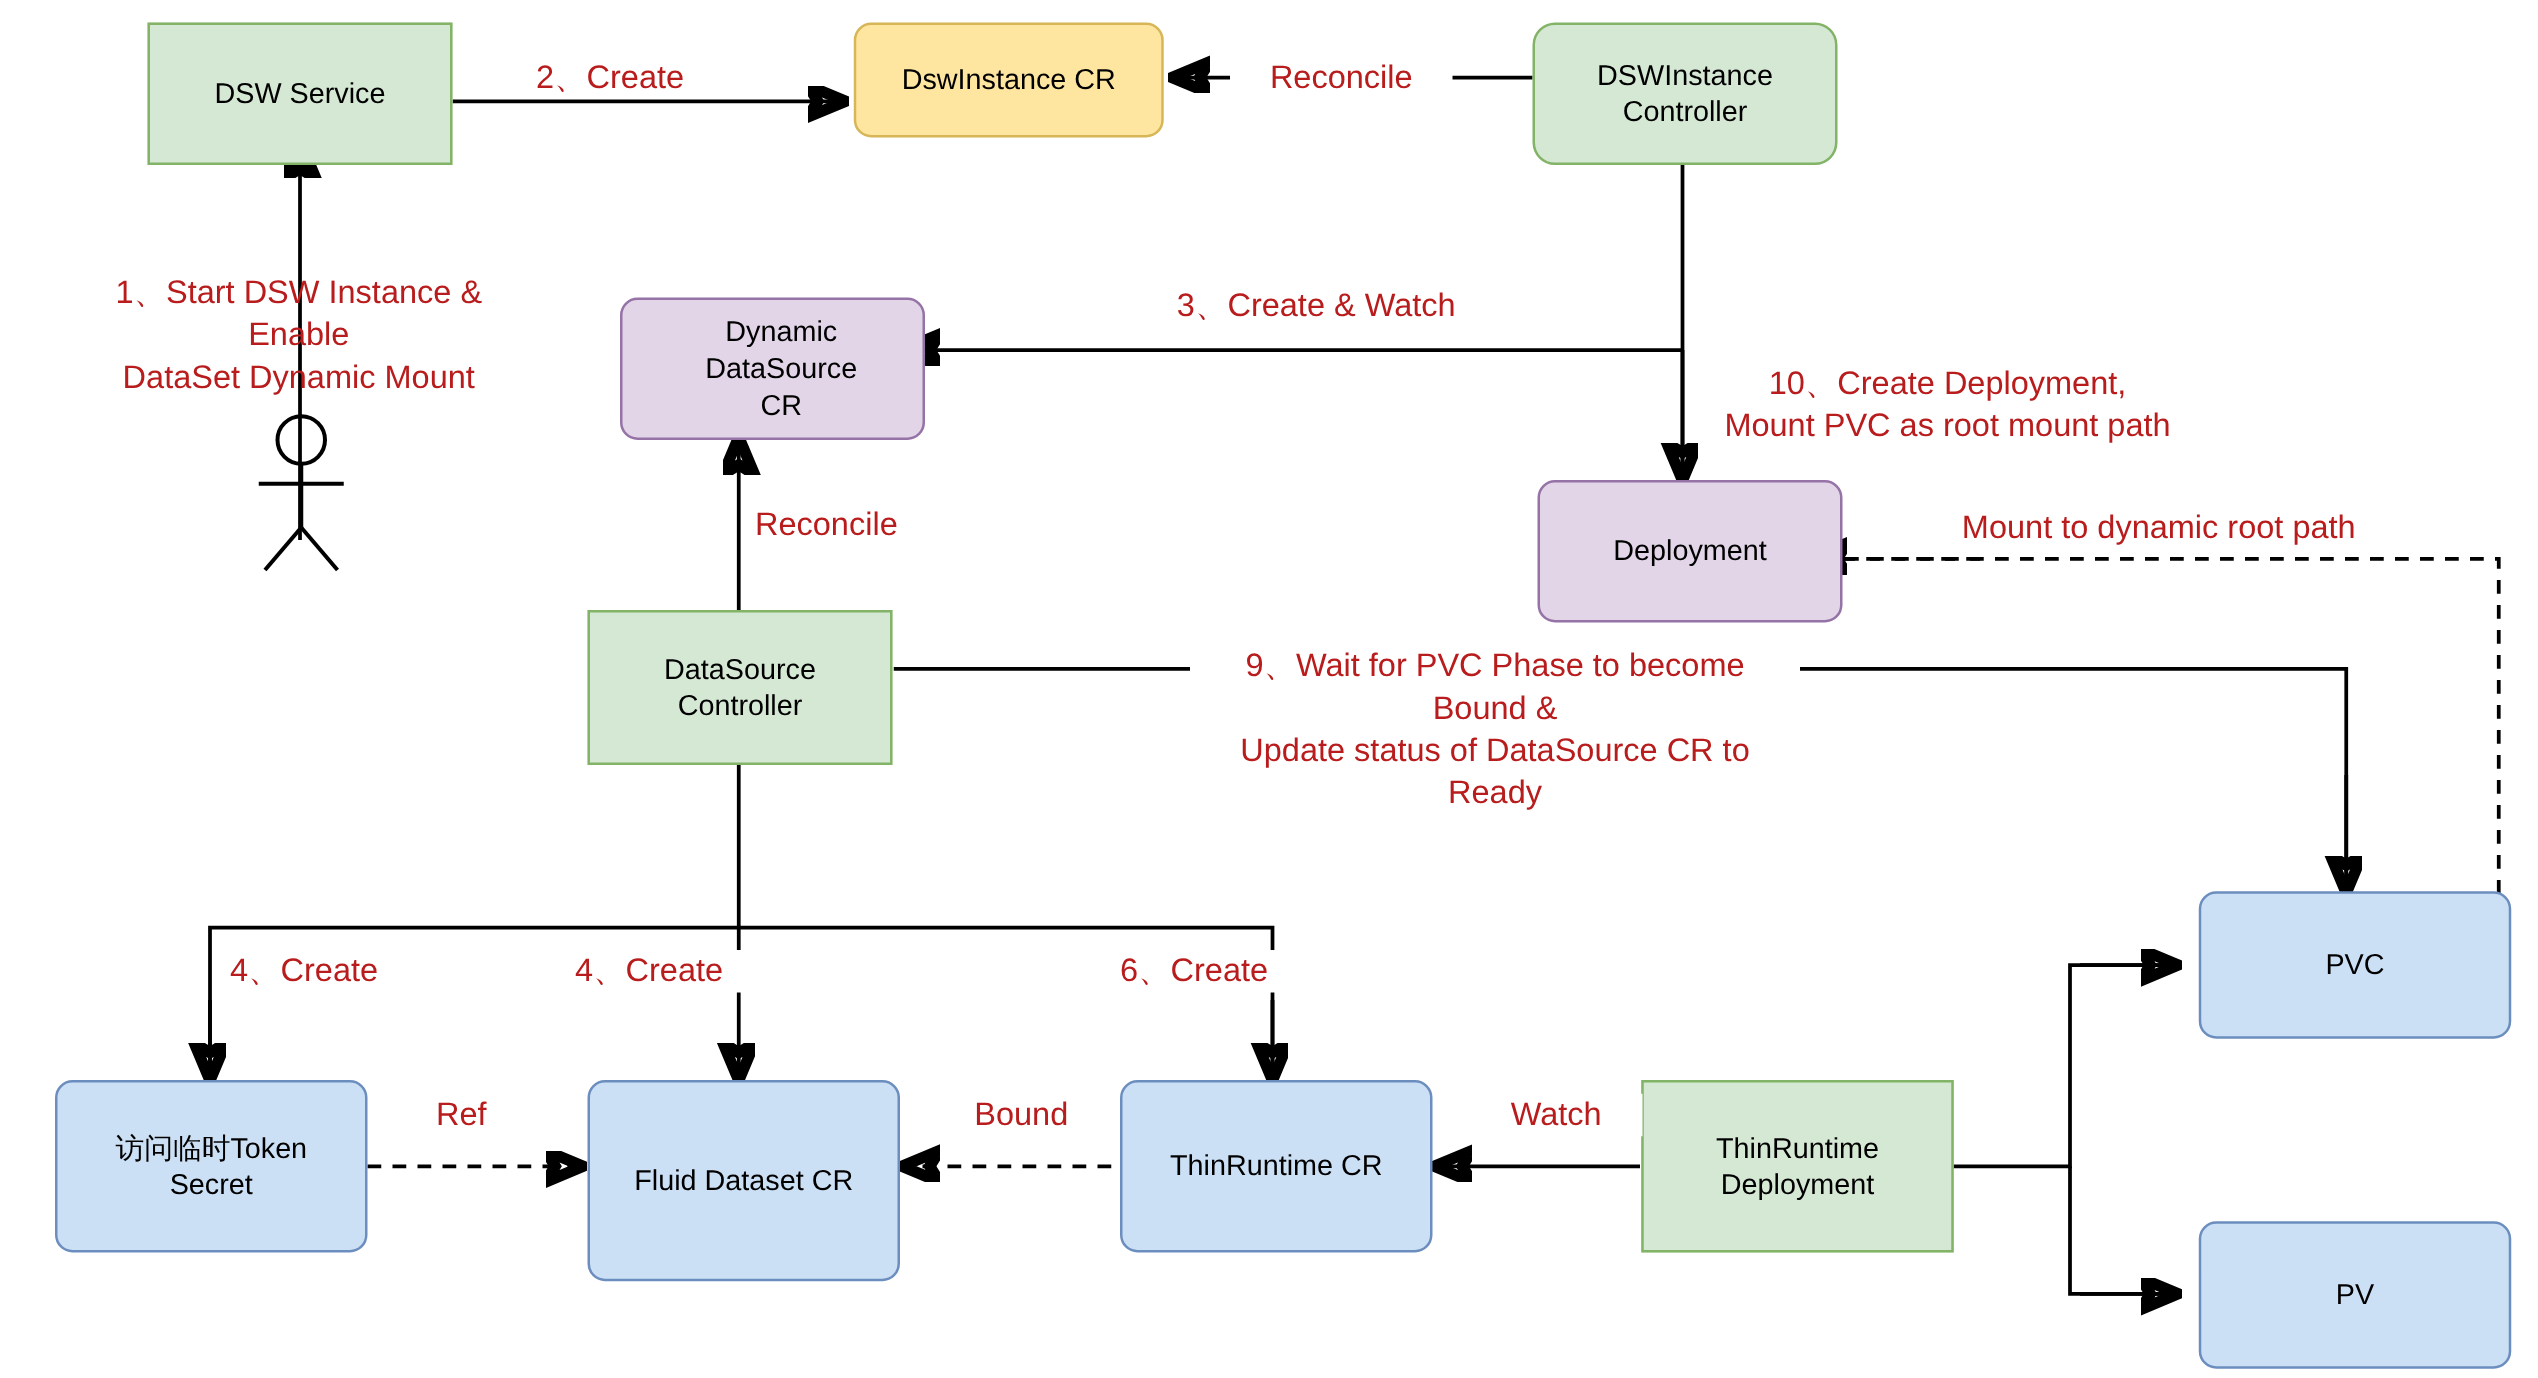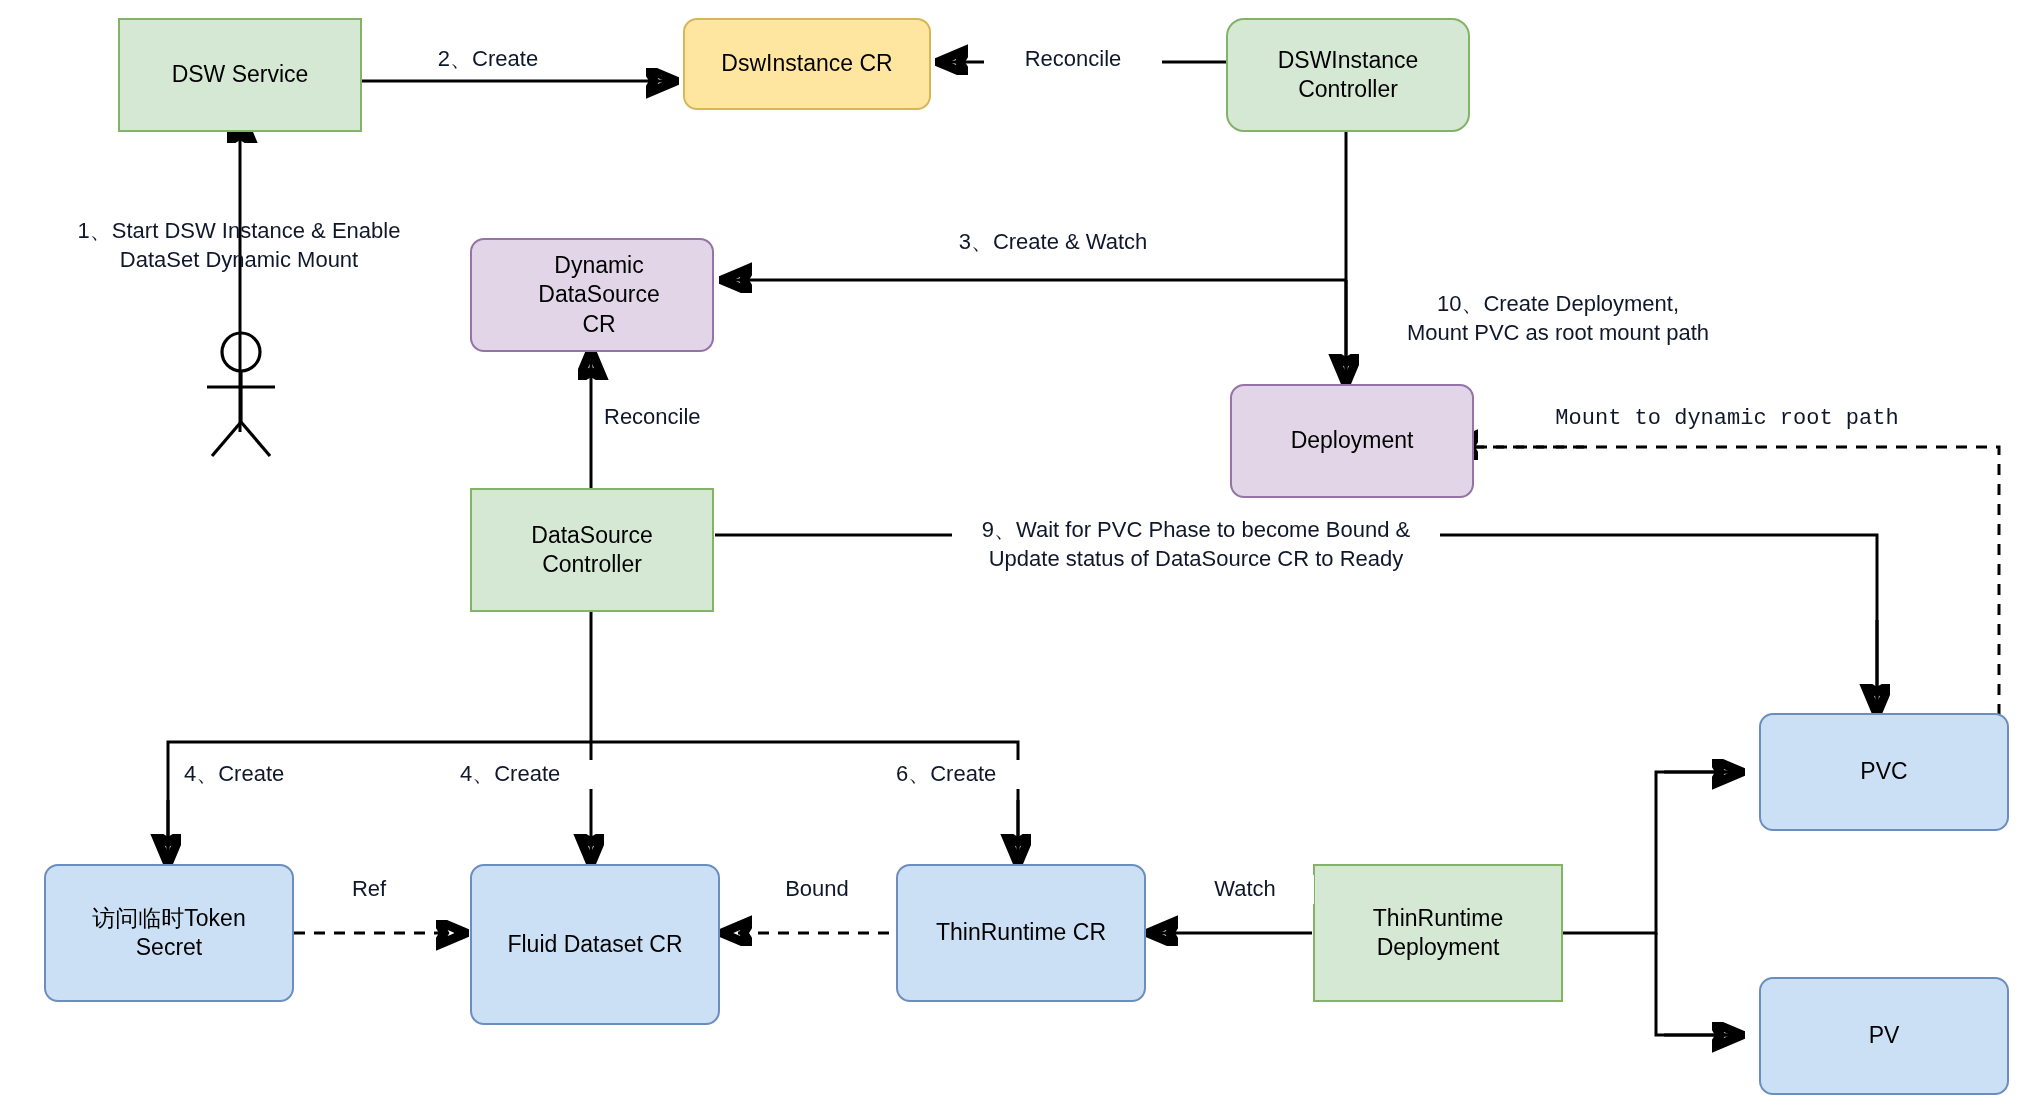--- a/index.html
+++ b/index.html
@@ -35,22 +35,22 @@
     border-style: solid;
     z-index: 3;
   }
   .n-green  { background: #d5e8d4; border-color: #82b366; border-radius: 0; }
   .n-yellow { background: #ffe6a0; border-color: #d6b656; border-radius: 14px; }
   .n-purple { background: #e1d5e7; border-color: #9673a6; border-radius: 14px; }
   .n-blue   { background: #cce0f5; border-color: #6c8ebf; border-radius: 14px; }
 
   .edge-label {
     position: absolute;
-    color: #0f172a;
-    font-size: 22px;
+    color: #b91c1c;
+    font-size: 26px;
     line-height: 1.3;
     text-align: center;
     white-space: pre-line;
     background: transparent;
     z-index: 5;
   }
   .edge-label.lbl-box { background: #ffffff; padding: 0 4px; }
 
   svg.wires {
     position: absolute;
@@ -128,21 +128,21 @@
     <line x1="47" y1="92" x2="76" y2="126"></line>
   </svg>
 
   <div class="node n-green" style="left:94px; top:18px; width:244px; height:114px;">DSW Service</div>
 
   <div class="node n-yellow" style="left:659px; top:18px; width:248px; height:92px;">DswInstance CR</div>
 
   <div class="node n-green" style="left:1202px; top:18px; width:244px; height:114px;border-radius:18px;">DSWInstance
 Controller</div>
 
-  <div class="node n-purple" style="left:446px; top:238px; width:244px; height:114px;padding-left:20px;">Dynamic DataSource
+  <div class="node n-purple" style="left:472px; top:238px; width:244px; height:114px;padding-left:20px;">Dynamic DataSource
 CR</div>
 
   <div class="node n-purple" style="left:1206px; top:384px; width:244px; height:114px;">Deployment</div>
 
   <div class="node n-green" style="left:446px; top:488px; width:244px; height:124px;">DataSource
 Controller</div>
 
   <div class="node n-blue" style="left:1735px; top:713px; width:250px; height:118px;">PVC</div>
 
   <div class="node n-blue" style="left:1735px; top:977px; width:250px; height:118px;">PV</div>
@@ -173,21 +173,21 @@
 
   <div class="edge-label lbl-box" style="left:156px; top:760px; width:150px; text-align:left;">4、Create</div>
 
   <div class="edge-label lbl-box" style="left:432px; top:760px; width:150px; text-align:left;">4、Create</div>
 
   <div class="edge-label lbl-box" style="left:868px; top:760px; width:150px; text-align:left;">6、Create</div>
 
   <div class="edge-label lbl-box" style="left:928px; top:516px; width:480px;">9、Wait for PVC Phase to become Bound &amp;
 Update status of DataSource CR to Ready</div>
 
-  <div class="edge-label" style="left:1498px; top:405px; width:410px;font-family:Liberation Mono, monospace;">Mount to dynamic root path</div>
+  <div class="edge-label" style="left:1498px; top:405px; width:410px;">Mount to dynamic root path</div>
 
   <div class="edge-label lbl-box" style="left:296px; top:875px; width:90px;">Ref</div>
 
   <div class="edge-label lbl-box" style="left:724px; top:875px; width:130px;">Bound</div>
 
   <div class="edge-label lbl-box" style="left:1152px; top:875px; width:130px;">Watch</div>
 
 </div>
 
 </body></html>

